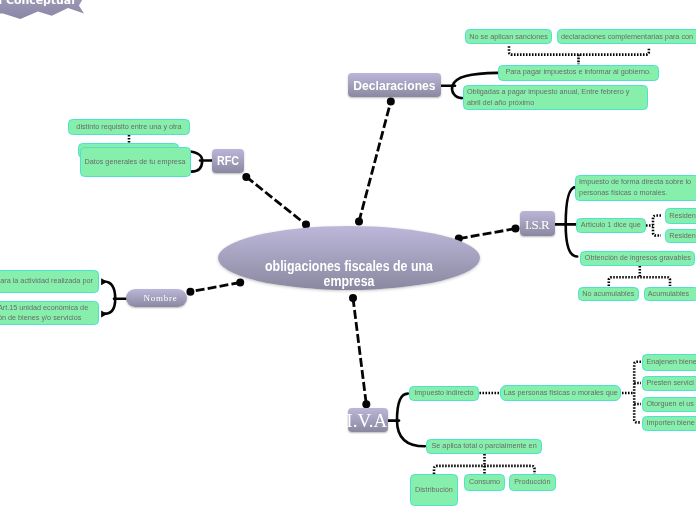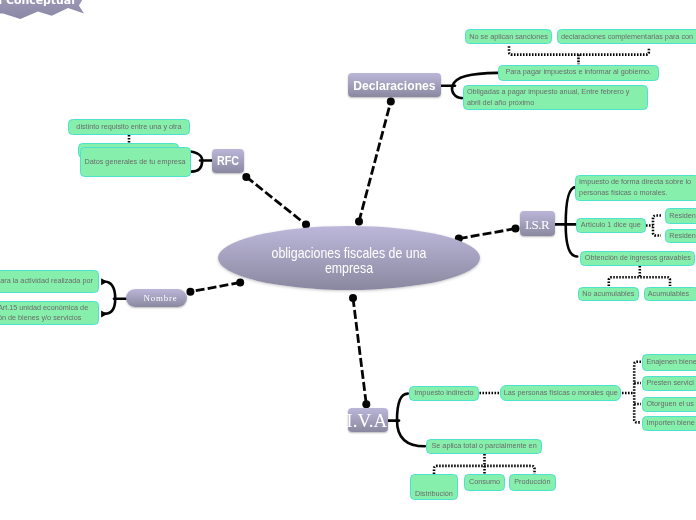--- a/index.html
+++ b/index.html
@@ -22,22 +22,22 @@
          background:linear-gradient(#bbb6d8,#8a88a0);
          box-shadow:0 1px 2px rgba(0,0,0,.28);}
   .mnode.rect{border-radius:4px;}
   .blabel{font-family:"Liberation Sans",sans-serif;font-weight:bold;display:inline-block;}
   .slabel{font-family:"Liberation Serif",serif;display:inline-block;}
   .mnode.pill{border-radius:999px;padding-left:7px;}
 
   
   .center{position:absolute;box-sizing:border-box;border-radius:50%;
           background:linear-gradient(#bdb8da,#8a88a0);
-          color:#ffffff;display:flex;align-items:center;justify-content:center;
-          text-align:center;font-weight:normal;font-size:14.3px;line-height:15.7px;
+          color:#ffffff;display:flex;align-items:flex-end;justify-content:center;
+          text-align:center;font-weight:bold;font-size:14.3px;line-height:15.7px;
           font-family:"Liberation Sans",sans-serif;
           box-shadow:0 1px 3px rgba(0,0,0,.22);}
 
   
   .banner{position:absolute;color:#ffffff;font-weight:bold;white-space:pre;
           display:block;text-align:left;}
 </style>
 </head>
 <body>
 
@@ -159,21 +159,21 @@
   <div class="leaf" style="left:580.3px;top:250.6px;width:115px;height:15.1px;"><span>Obtención de ingresos gravables</span></div>
   <div class="leaf" style="left:577.8px;top:286.8px;width:61px;height:14.7px;"><span>No acumulables</span></div>
   <div class="leaf lft" style="left:643.7px;top:286.8px;width:55px;height:14.7px;"><span>Acumulables</span></div>
   <div class="leaf" style="left:408.5px;top:385.9px;width:70.9px;height:14.9px;"><span>Impuesto indirecto</span></div>
   <div class="leaf" style="left:500.2px;top:385.4px;width:121.2px;height:15.6px;border-radius:6px;"><span>Las personas físicas o morales que</span></div>
   <div class="leaf lft" style="left:642.4px;top:354.4px;width:60px;height:16.6px;"><span>Enajenen biene</span></div>
   <div class="leaf lft" style="left:642.4px;top:375.6px;width:60px;height:15px;"><span>Presten servici</span></div>
   <div class="leaf lft" style="left:642.4px;top:396.7px;width:60px;height:15px;"><span>Otorguen el us</span></div>
   <div class="leaf lft" style="left:642.4px;top:416px;width:60px;height:15px;"><span>Importen biene</span></div>
   <div class="leaf" style="left:425.8px;top:438.6px;width:116.6px;height:15.3px;"><span>Se aplica total o parcialmente en</span></div>
-  <div class="leaf" style="left:409.8px;top:474.3px;width:48.3px;height:26px;align-items:flex-end;"><span>Distribución</span></div>
+  <div class="leaf" style="left:409.8px;top:474.3px;width:48.3px;height:32px;"><span>Distribución</span></div>
   <div class="leaf" style="left:463.6px;top:474.3px;width:41.8px;height:16.4px;"><span>Consumo</span></div>
   <div class="leaf" style="left:508.5px;top:474.3px;width:47.6px;height:16.4px;"><span>Producción</span></div>
 
   <svg class="wires" style="z-index:5" viewBox="0 0 696 520">
     <defs>
       <linearGradient id="ribg" x1="0" y1="0" x2="0" y2="1">
         <stop offset="0" stop-color="#adaac6"></stop>
           <stop offset="1" stop-color="#8a86a5"></stop>
       </linearGradient>
     </defs>

